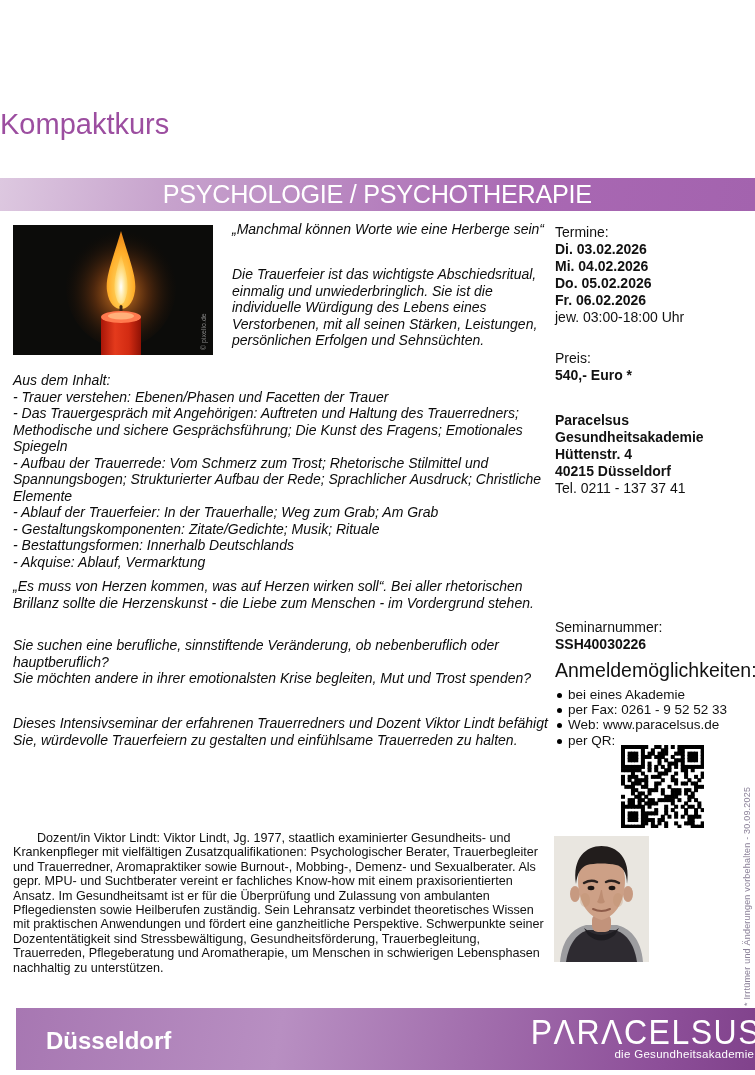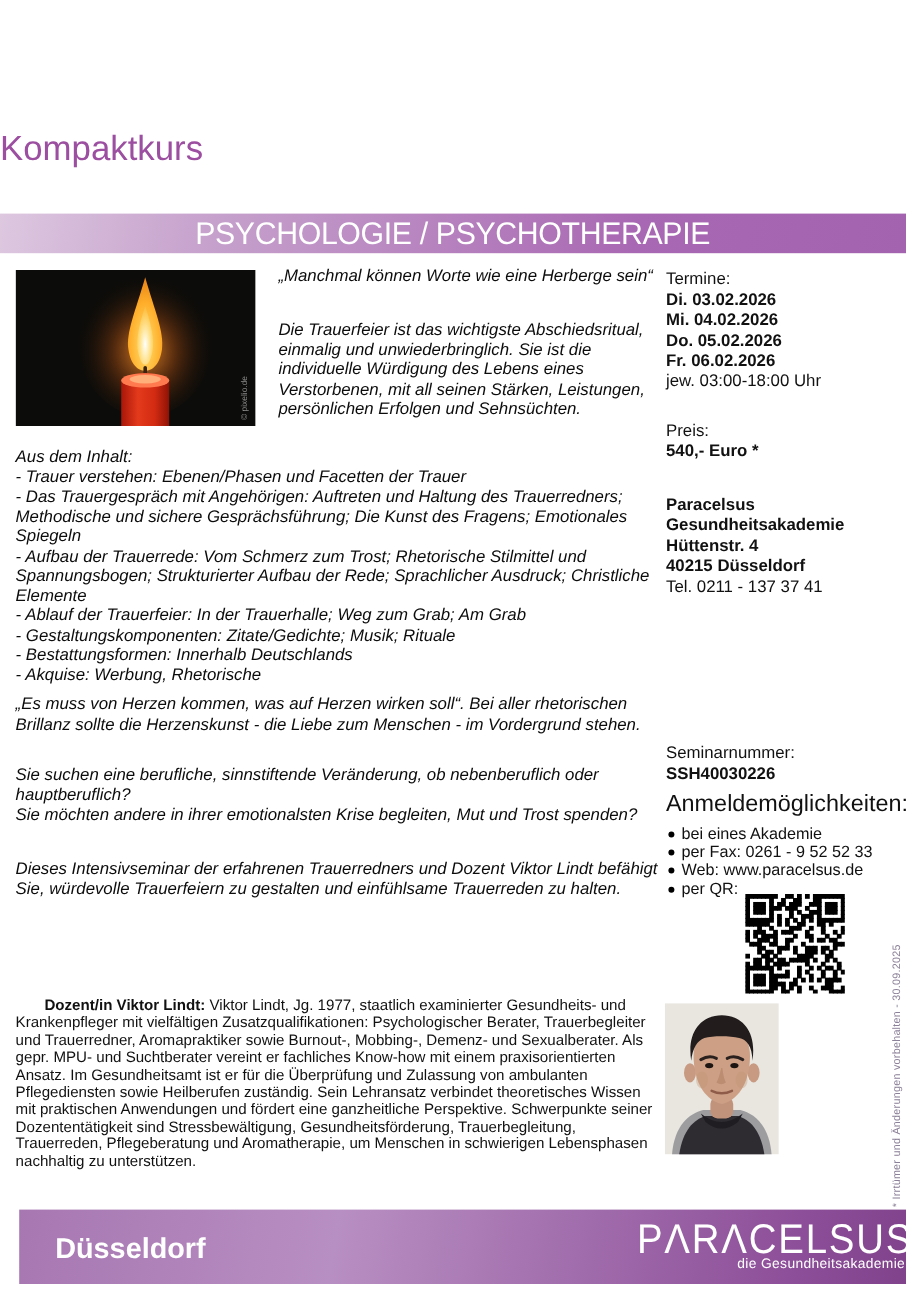--- a/index.html
+++ b/index.html
@@ -33,21 +33,21 @@
   
   #candle-img { top:225px; left:13px; width:200px; height:130px; }
   .bodytext { font-size:14px; line-height:16.5px; color:#0c0c0c;font-style:italic; }
   #quote1 { top:221px; left:232px; width:315px; }
   #intro  { top:266px; left:232px; width:316px; }
   #content-block { top:372px; left:13px; width:540px; }
   #quote2 { top:578px; left:13px; width:540px; }
   #questions { top:637px; left:13px; width:540px; }
   #seminar-note { top:715px; left:13px; width:540px; }
   #lecturer { top:831px; left:13px; width:533px; font-size:12.6px; line-height:14.4px; }
-  #lecturer b { font-weight:bold;padding-left:24px; }
+  #lecturer b { font-weight:normal;padding-left:24px; }
 
   
   .rc { left:555px; width:195px; }
   #termine-block { top:224px; }
   #termine-block .line, #price-block .line, #address-block .line,
   #seminarnr-block .line { font-size:14px; line-height:17px; }
   .bold { font-weight:bold; }
   #price-block { top:350px; }
   #address-block { top:412px; }
   #seminarnr-block { top:619px; }
@@ -139,21 +139,21 @@
 
   <div id="content-block" class="abs bodytext">
     <div>Aus dem Inhalt:</div>
     <div>
         <div class="content-item">- Trauer verstehen: Ebenen/Phasen und Facetten der Trauer</div>
         <div class="content-item">- Das Trauergespräch mit Angehörigen: Auftreten und Haltung des Trauerredners; Methodische und sichere Gesprächsführung; Die Kunst des Fragens; Emotionales Spiegeln</div>
         <div class="content-item">- Aufbau der Trauerrede: Vom Schmerz zum Trost; Rhetorische Stilmittel und Spannungsbogen; Strukturierter Aufbau der Rede; Sprachlicher Ausdruck; Christliche Elemente</div>
         <div class="content-item">- Ablauf der Trauerfeier: In der Trauerhalle; Weg zum Grab; Am Grab</div>
         <div class="content-item">- Gestaltungskomponenten: Zitate/Gedichte; Musik; Rituale</div>
         <div class="content-item">- Bestattungsformen: Innerhalb Deutschlands</div>
-        <div class="content-item">- Akquise: Werbung, Rhetorische</div>
+        <div class="content-item">- Akquise: Ablauf, Vermarktung</div>
       </div>
   </div>
 
   <div id="quote2" class="abs bodytext">„Es muss von Herzen kommen, was auf Herzen wirken soll“. Bei aller rhetorischen Brillanz sollte die Herzenskunst - die Liebe zum Menschen - im Vordergrund stehen.</div>
 
   <div id="questions" class="abs bodytext">
       <div>Sie suchen eine berufliche, sinnstiftende Veränderung, ob nebenberuflich oder hauptberuflich?</div>
       <div>Sie möchten andere in ihrer emotionalsten Krise begleiten, Mut und Trost spenden?</div>
     </div>
 

